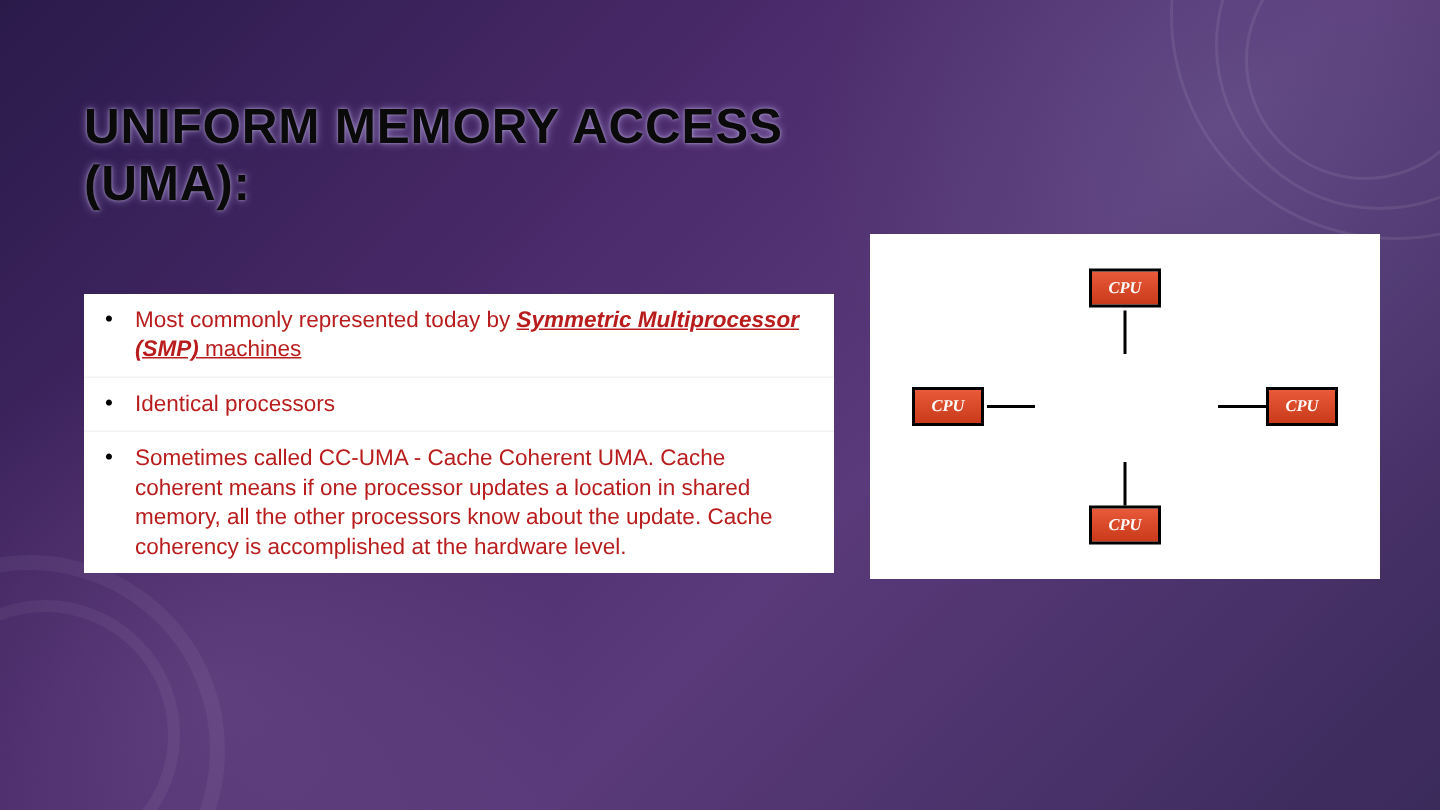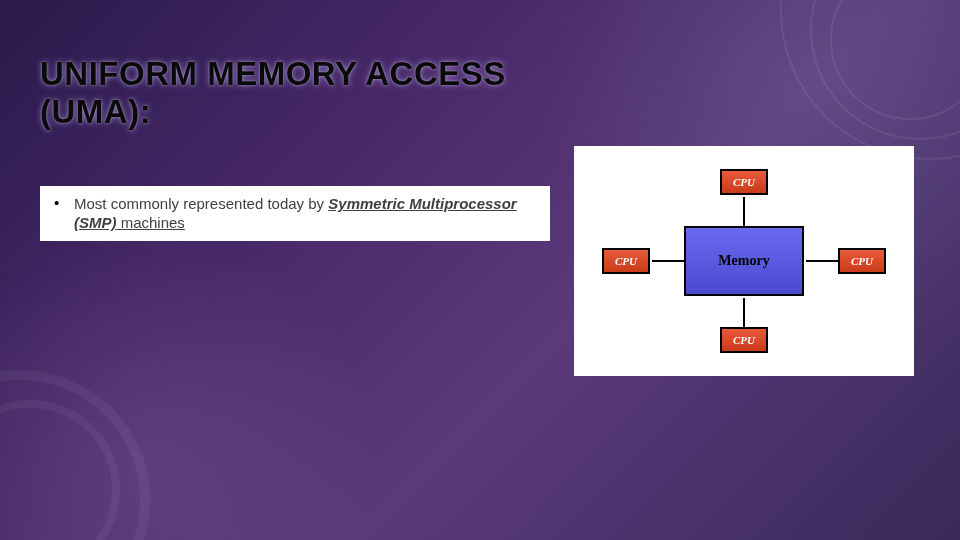--- a/index.html
+++ b/index.html
@@ -22,21 +22,22 @@
   .c1 { width: 260px; height: 260px; left: -110px; bottom: -90px; border-width:10px; border-color: rgba(255,255,255,0.05);}
   .c2 { width: 180px; height: 180px; left: -60px; bottom: -40px; border-width:8px; border-color: rgba(255,255,255,0.05);}
   .c3 { width: 300px; height: 300px; right: -120px; top: -140px; border-width:2px;}
   .c4 { width: 220px; height: 220px; right: -70px; top: -80px; border-width:2px;}
   .c5 { width: 160px; height: 160px; right: -30px; top: -40px; border-width:2px;}
 
   .slide {
     position: relative;
     width: 960px;
     height: 408px;
-    padding: 55px 40px 40px 40px;
+    padding: 55px 40px 40px 56px;
+    margin-top: 10px;
   }
   .title {
     font-size: 33px;
     font-weight: 600;
     letter-spacing: 0.5px;
     color: #0a0a0a;
     text-shadow: 0 0 6px rgba(200,180,255,0.6), 0 0 2px rgba(255,255,255,0.5);
     line-height: 1.15;
     max-width: 520px;
     margin-bottom: 55px;
@@ -47,21 +48,21 @@
     align-items: flex-start;
   }
   .bullets {
     flex: 1 1 auto;
     background: rgba(255,255,255,0);
     max-width: 510px;
   }
   .bullets ul { list-style: none; }
   .bullets li {
     background: #ffffff;
-    color: #404040;
+    color: #b91c1c;
     font-size: 15px;
     line-height: 1.3;
     padding: 8px 14px 8px 34px;
     position: relative;
     border-bottom: 1px solid rgba(0,0,0,0.05);
   }
   .bullets li:last-child { border-bottom: none; }
   .bullets li::before {
     content: "•";
     position: absolute;
@@ -136,30 +137,35 @@
 
 <div class="slide">
   <h1 class="title">UNIFORM MEMORY ACCESS (UMA):</h1>
 
   <div class="content-row">
     <div class="bullets">
       <ul>
         <li>
           <span>Most commonly represented today by </span><span class="em-smp">Symmetric Multiprocessor (SMP)</span><span class="em-mach"> machines</span>
         </li>
+        <li>
+          <span>Identical processors</span>
+        </li>
+        <li>
+          <span>Sometimes called CC-UMA - Cache Coherent UMA. Cache coherent means if one processor updates a location in shared memory, all the other processors know about the update. Cache coherency is accomplished at the hardware level.</span>
+        </li>
       </ul>
     </div>
 
     <div class="diagram-wrap">
       <div class="diagram">
         <div class="wire wv1"></div>
         <div class="wire wv2"></div>
         <div class="wire wh1"></div>
         <div class="wire wh2"></div>
-        <div class="mem">Memory</div>
         <div class="cpu cpu-top">CPU</div>
         <div class="cpu cpu-bot">CPU</div>
         <div class="cpu cpu-left">CPU</div>
         <div class="cpu cpu-right">CPU</div>
       </div>
     </div>
   </div>
 </div>
 
 </body></html>

